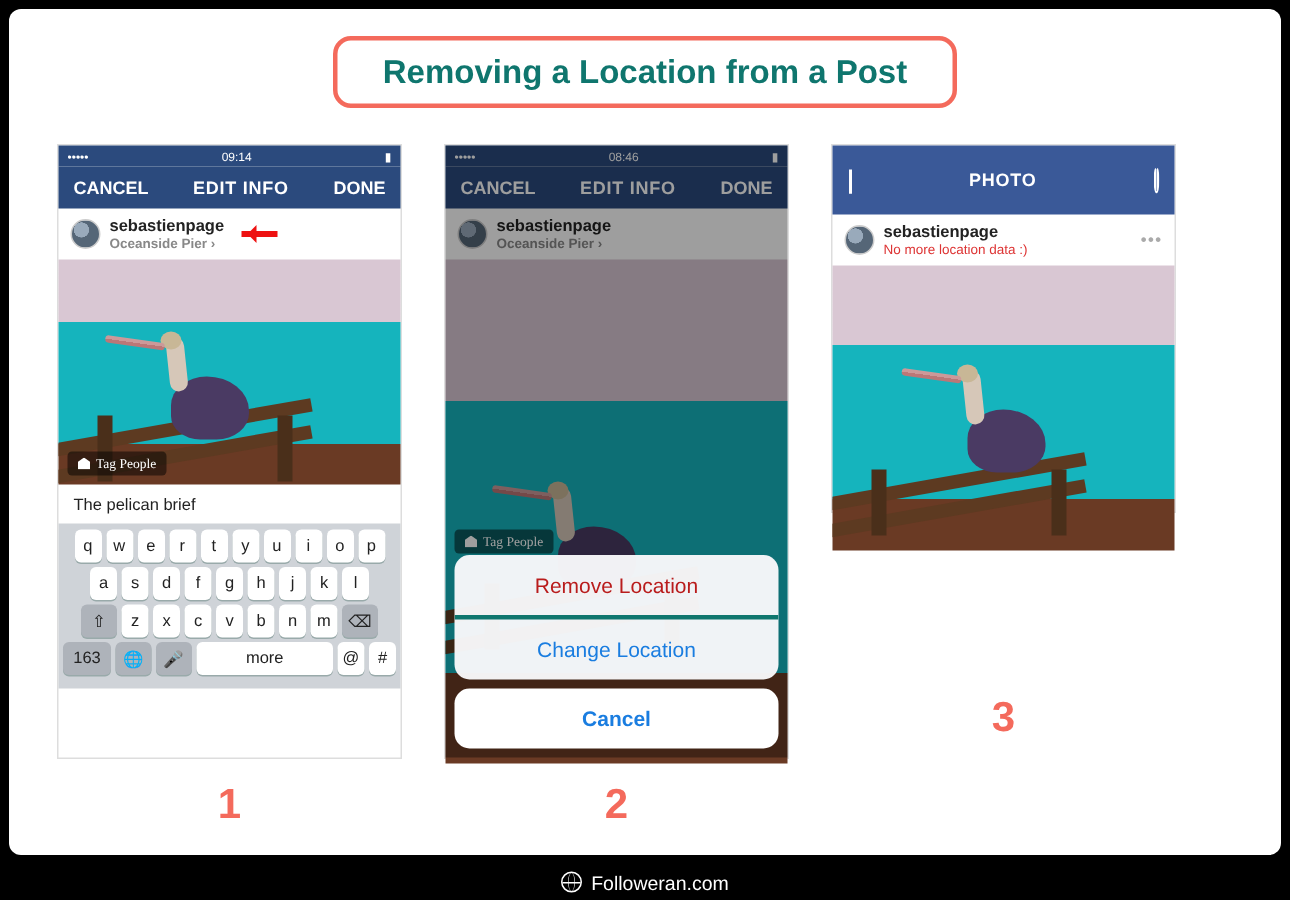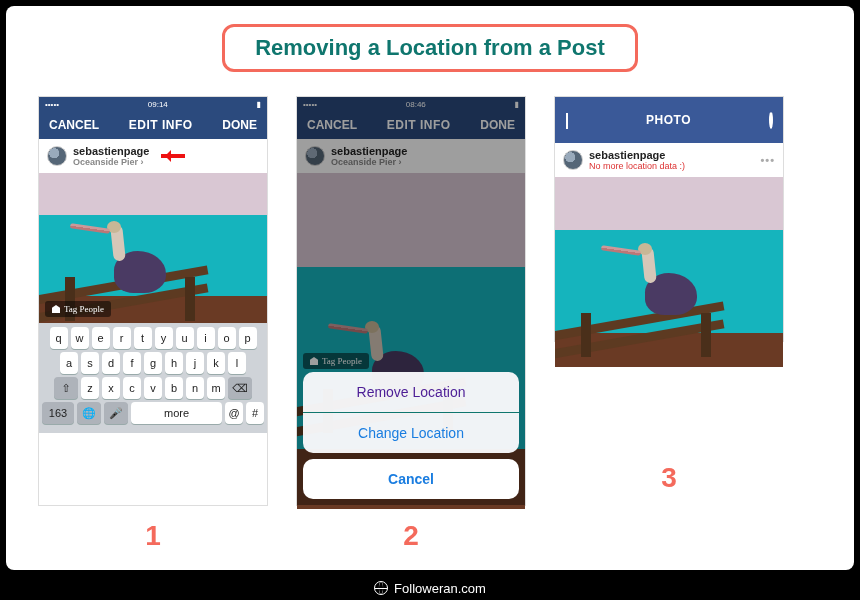--- a/index.html
+++ b/index.html
@@ -45,23 +45,23 @@
   .kb { background: #cfd3d8; }
   .krow { display: flex; justify-content: center; gap: 3px; margin-bottom: 3px; }
   .key { background: #fff; border-radius: 4px; box-shadow: 0 1px 0 #9aa; height: 22px; min-width: 18px; display: flex; align-items: center; justify-content: center; font-size: 11px; color: #222; }
   .key.fn { background: #aeb3ba; min-width: 24px; }
   .key.space { flex: 1; min-width: 90px; }
   .key.wide { min-width: 32px; }
 
   .darken { position: absolute; inset: 0; background: rgba(0,0,0,0.38); }
   .sheet { position: absolute; left: 6px; right: 6px; bottom: 6px; }
   .sheet-card { background: rgba(248,248,250,0.97); border-radius: 10px; overflow: hidden; }
-  .sheet-opt { text-align: center; padding: 12px 0; font-size: 14px; border-top: 1px solid #0f766e; }
+  .sheet-opt { text-align: center; padding: 12px 0; font-size: 14px; border-top: 3px solid #0f766e; }
   .sheet-opt:first-child { border-top: none; }
-  .opt-red { color: #4c1d95; }
+  .opt-red { color: #b91c1c; }
   .opt-blue { color: #1a7de0; }
   .cancel-card { background: #fff; border-radius: 10px; margin-top: 6px; text-align: center; padding: 12px 0; font-size: 14px; font-weight: 600; color: #1a7de0; }
 
   .navbar.photo-nav { background: #3a5998; height: 46px; padding-left: 11px; }
   .chevron-left { width: 10px; height: 10px; border-left: 2px solid #fff; border-bottom: 2px solid #fff; transform: rotate(45deg); }
   .refresh { width: 14px; height: 14px; border: 2px solid #fff; border-radius: 50%; border-top-color: transparent; position: relative; }
   .no-loc { color: #d33; font-size: 9px; }
   .more-dots { color: #aaa; letter-spacing: 1px; font-weight: 700; margin-left: auto; }
 
   .footer { position: absolute; bottom: 0; left: 0; right: 0; height: 24px; background: #000; color: #fff; display: flex; align-items: center; justify-content: center; gap: 6px; font-size: 13px; margin-top: 30px; }
@@ -113,20 +113,21 @@
             <div class="p-body"></div>
               <div class="p-neck"></div>
               <div class="p-head"></div>
               <div class="p-beak"></div>
           </div>
           <div class="tag-pill">
             <div class="tag-ico"></div>
             <span>Tag People</span>
           </div>
         </div>
+        <div class="caption">The pelican brief</div>
         <div class="kbslot">
           <div class="kb">
             <div class="krow">
               <div class="key">q</div>
               <div class="key">w</div>
               <div class="key">e</div>
               <div class="key">r</div>
               <div class="key">t</div>
               <div class="key">y</div>
               <div class="key">u</div>

